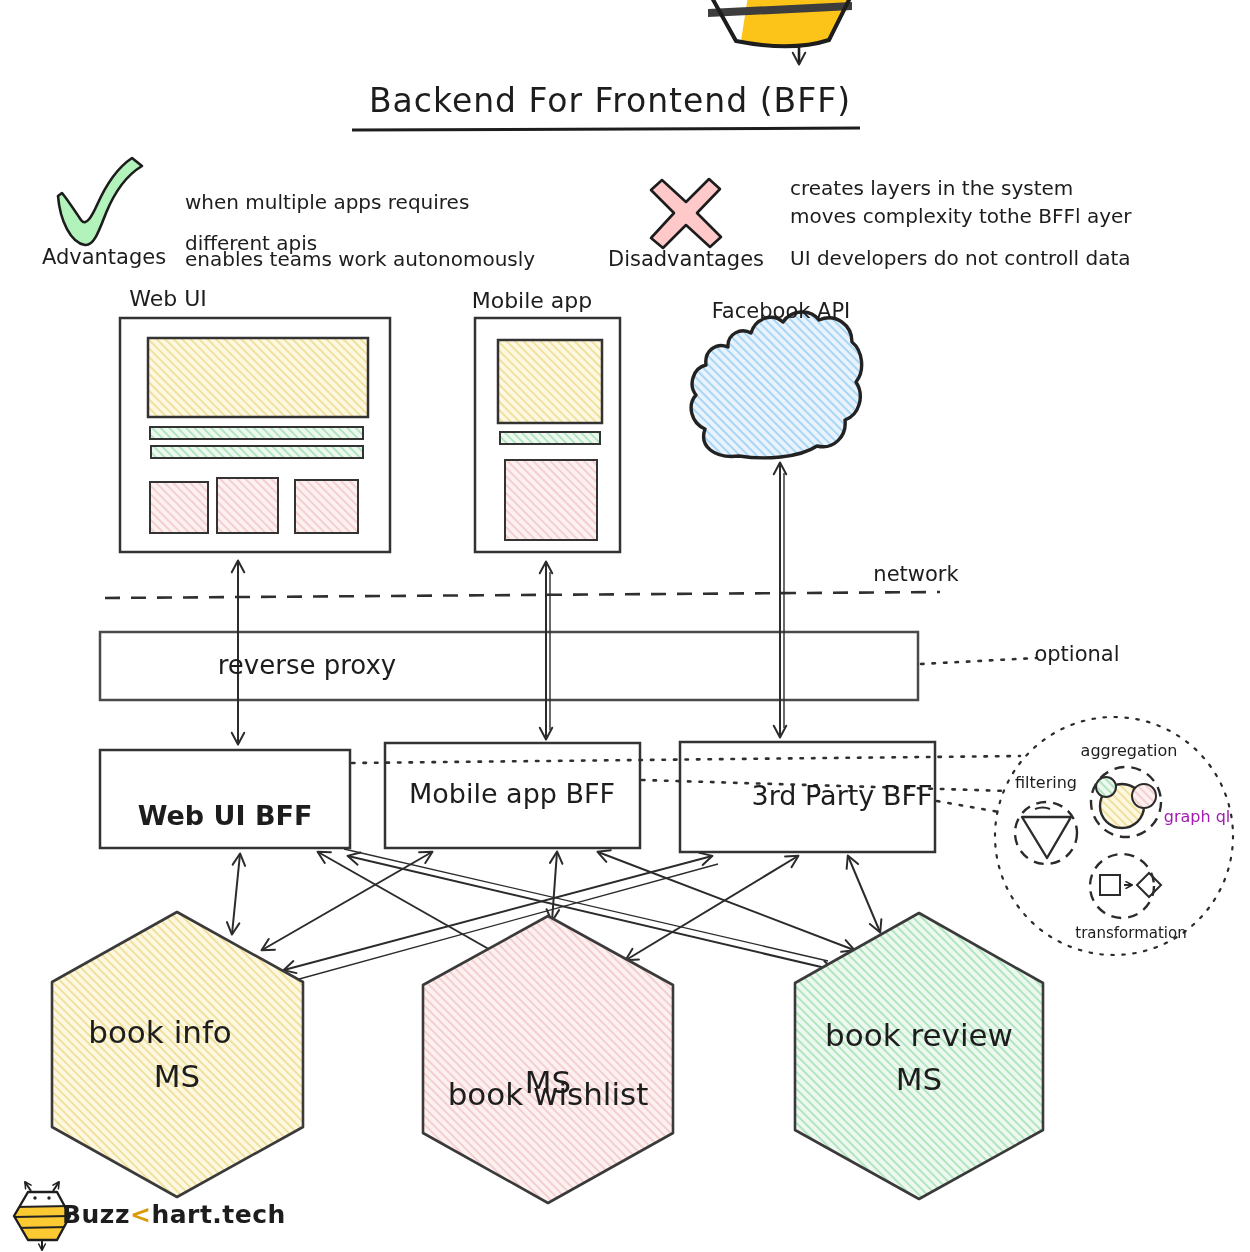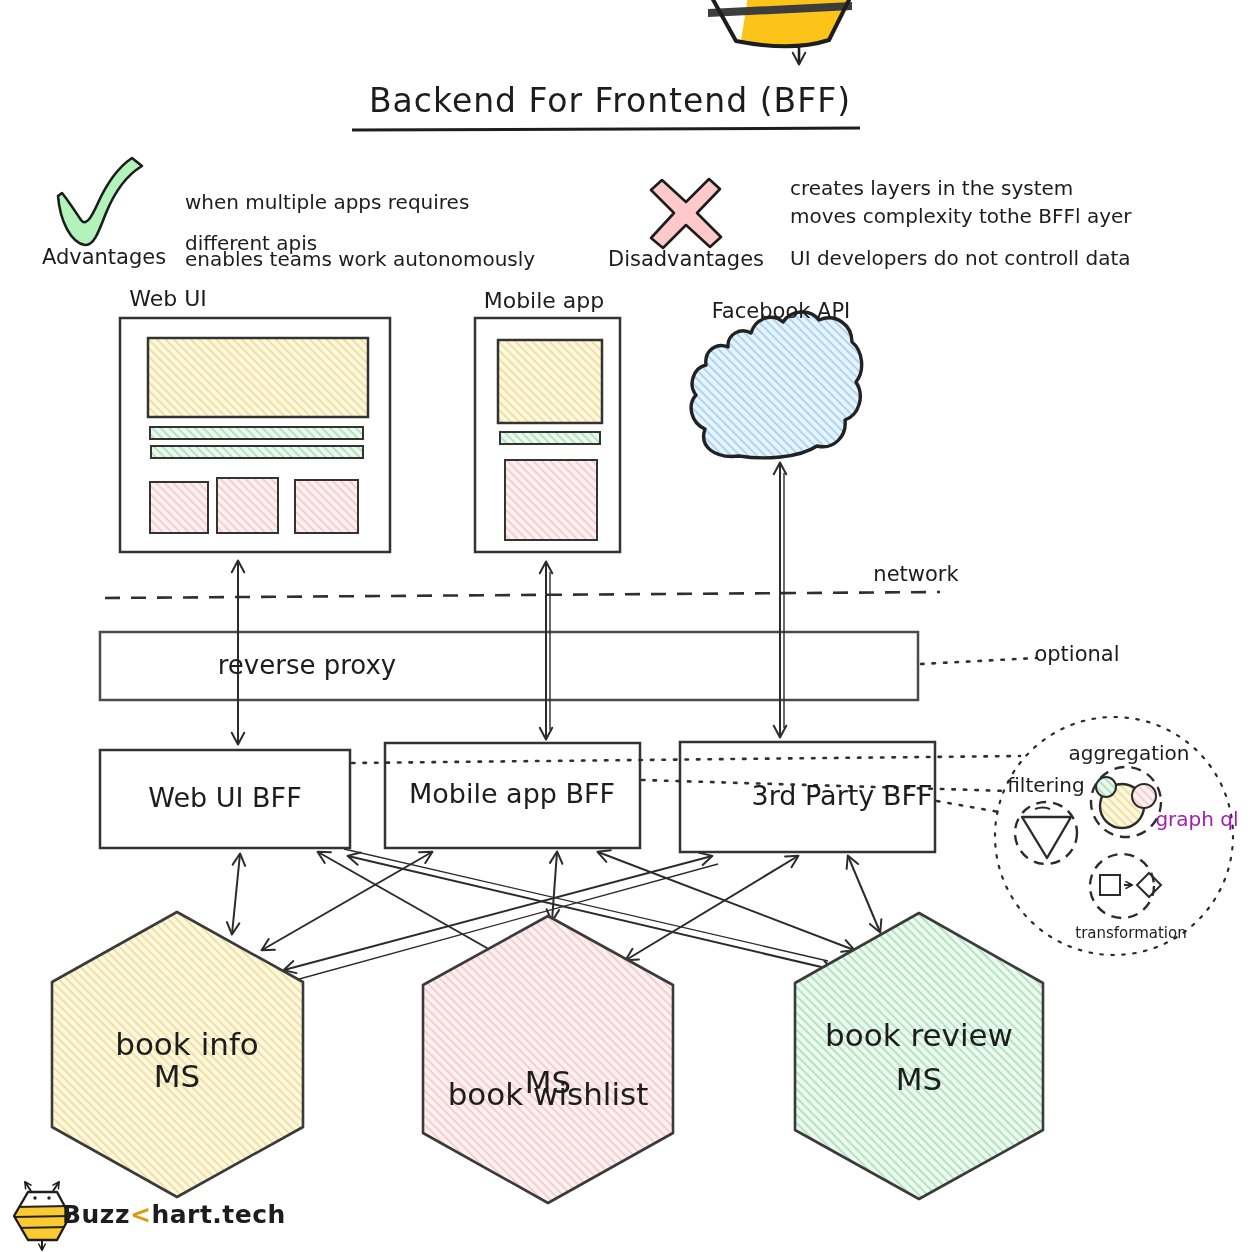--- a/index.html
+++ b/index.html
@@ -8,21 +8,21 @@
   svg.layer{position:absolute;left:0;top:0;}
   .lbl{position:absolute;white-space:nowrap;line-height:1.2;color:#1d1d1d;}
   .ctr{transform:translate(-50%,0);text-align:center;}
   .t-title{font-size:33px;letter-spacing:1px;}
   .t-ic{font-size:21px;}
   .t-note{font-size:20px;}
   .t-node{font-size:22px;}
   .t-small{font-size:21px;}
   .t-box{font-size:26px;}
   .t-bff{font-size:27px;}
-  .t-cap{font-size:20px;}
+  .t-cap{font-size:16px;}
   .t-cap2{font-size:15px;}
   .t-ms{font-size:31px;}
   .t-logo{font-size:25px;font-weight:bold;letter-spacing:.5px;}
   .graphql{color:#a21caf;}
   .gold{color:#d99a06;}
 </style>
 </head>
 <body>
 
 <div id="canvas">
@@ -178,38 +178,38 @@
 <div class="lbl t-note" style="left:185px;top:190px;">when multiple apps requires</div>
 <div class="lbl t-note" style="left:185px;top:214px;margin-top:17px;">different apis</div>
 <div class="lbl t-note" style="left:185px;top:247px;">enables teams work autonomously</div>
 
 <div class="lbl ctr t-ic" style="left:686px;top:247px;">Disadvantages</div>
 <div class="lbl t-note" style="left:790px;top:176px;">creates layers in the system</div>
 <div class="lbl t-note" style="left:790px;top:204px;">moves complexity tothe BFFl ayer</div>
 <div class="lbl t-note" style="left:790px;top:246px;">UI developers do not controll data</div>
 
 <div class="lbl ctr t-node" style="left:168px;top:286px;">Web UI</div>
-<div class="lbl ctr t-node" style="left:544px;top:288px;">Mobile app</div>
+<div class="lbl ctr t-node" style="left:532px;top:288px;">Mobile app</div>
 <div class="lbl ctr t-small" style="left:781px;top:299px;">Facebook API</div>
 
 <div class="lbl ctr t-small" style="left:916px;top:562px;">network</div>
 
 <div class="lbl ctr t-box" style="left:307px;top:650px;">reverse proxy</div>
 <div class="lbl ctr t-small" style="left:1077px;top:642px;">optional</div>
 
-<div class="lbl ctr t-bff" style="left:225px;top:782px;">Web UI BFF</div>
+<div class="lbl ctr t-bff" style="left:225px;top:800px;font-weight:bold;">Web UI BFF</div>
 <div class="lbl ctr t-bff" style="left:512px;top:778px;">Mobile app BFF</div>
 <div class="lbl ctr t-bff" style="left:842px;top:780px;">3rd Party BFF</div>
 
 <div class="lbl ctr t-cap" style="left:1129px;top:741px;">aggregation</div>
 <div class="lbl ctr t-cap" style="left:1046px;top:773px;">filtering</div>
 <div class="lbl ctr t-cap graphql" style="left:1197px;top:807px;">graph ql</div>
 <div class="lbl ctr t-cap2" style="left:1131px;top:924px;">transformation</div>
 
-<div class="lbl ctr t-ms" style="left:187px;top:1014px;margin-top:12px;">book info</div>
+<div class="lbl ctr t-ms" style="left:160px;top:1014px;">book info</div>
 <div class="lbl ctr t-ms" style="left:177px;top:1058px;">MS</div>
 <div class="lbl ctr t-ms" style="left:548px;top:1076px;">book wishlist</div>
 <div class="lbl ctr t-ms" style="left:548px;top:1064px;">MS</div>
 <div class="lbl ctr t-ms" style="left:919px;top:1017px;">book review</div>
 <div class="lbl ctr t-ms" style="left:919px;top:1061px;">MS</div>
 
 <div class="lbl t-logo" style="left:62px;top:1200px;"><span>Buzz</span><span class="gold">&lt;</span><span>hart.tech</span></div>
 
 </div>
 

